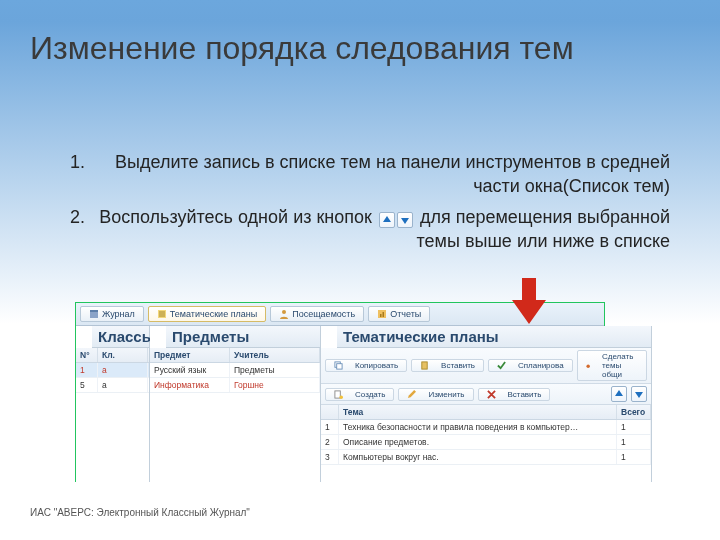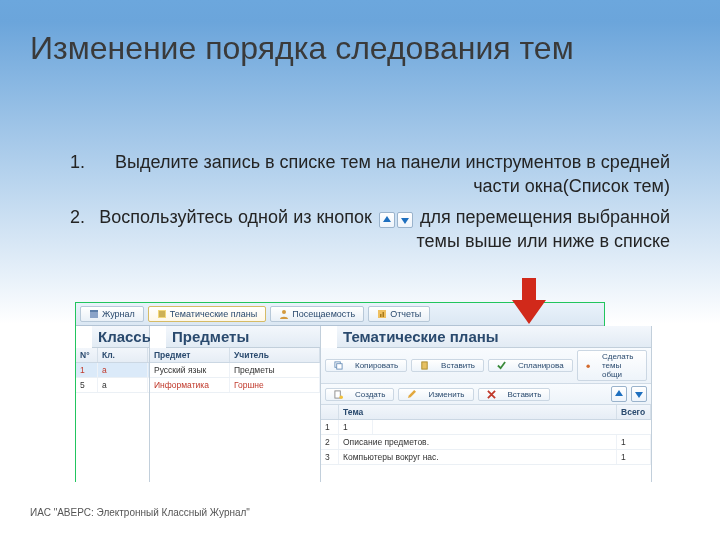--- a/index.html
+++ b/index.html
@@ -297,20 +297,21 @@
         </span>
       </div>
       <div class="grid">
         <div class="gridhead">
           <div class="c0"></div>
           <div class="c1">Тема</div>
           <div class="c2">Всего</div>
         </div>
         <div class="gridrow">
           <div class="c0">1</div>
+          <div class="c1">Техника безопасности и правила поведения в компьютер…</div>
           <div class="c2">1</div>
         </div>
         <div class="gridrow">
           <div class="c0">2</div>
           <div class="c1">Описание предметов.</div>
           <div class="c2">1</div>
         </div>
         <div class="gridrow">
           <div class="c0">3</div>
           <div class="c1">Компьютеры вокруг нас.</div>

